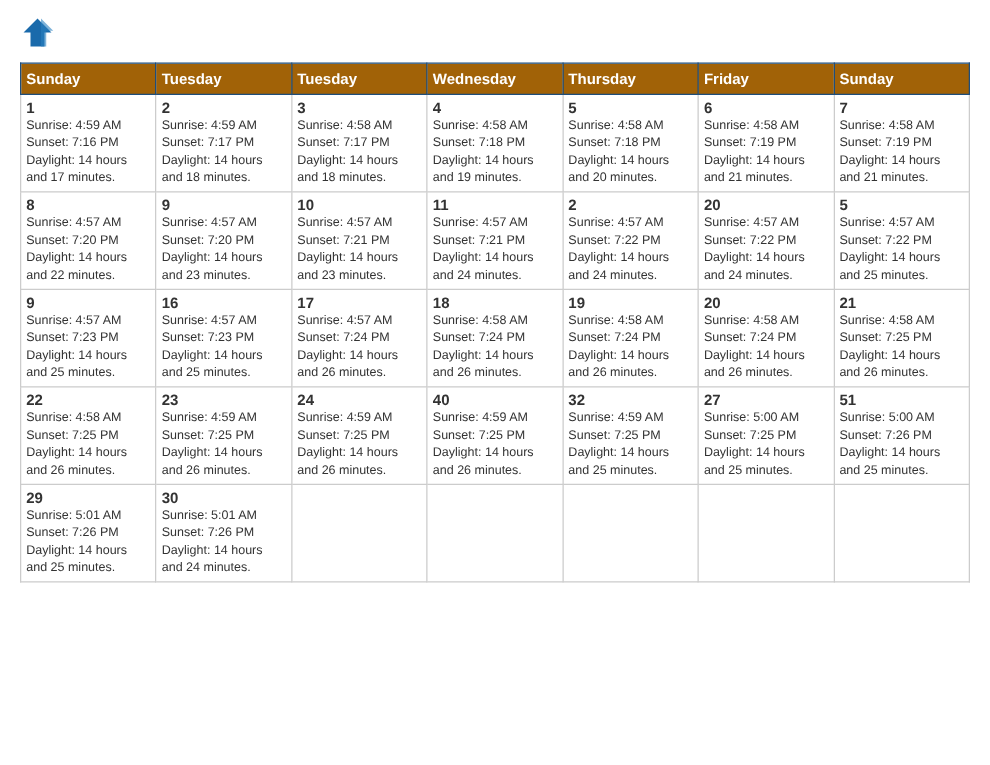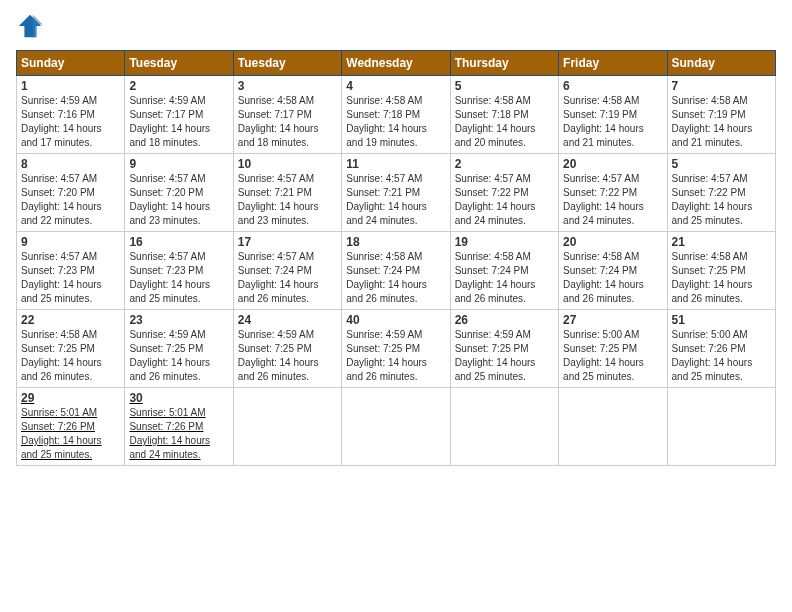--- a/index.html
+++ b/index.html
@@ -71,21 +71,20 @@
     .calendar td {
       border: 1px solid #ccc;
       vertical-align: top;
       padding: 3px 4px;
       width: calc(100% / 7);
       background: #fff;
       height: 76px;
     }
     .calendar tr:last-child td {
       height: 76px;
-      text-decoration: underline;
     }
     .day-number {
       font-size: 12px;
       font-weight: bold;
       color: #333;
       display: block;
       margin-bottom: 1px;
     }
     .day-info {
       font-size: 10px;
@@ -310,21 +309,21 @@
 and 26 minutes.</div>
           </td>
           <td>
             <span class="day-number">40</span>
             <div class="day-info" style="white-space: pre-line;">Sunrise: 4:59 AM
 Sunset: 7:25 PM
 Daylight: 14 hours
 and 26 minutes.</div>
           </td>
           <td>
-            <span class="day-number">26</span>
+            <span class="day-number">32</span>
             <div class="day-info" style="white-space: pre-line;">Sunrise: 4:59 AM
 Sunset: 7:25 PM
 Daylight: 14 hours
 and 25 minutes.</div>
           </td>
           <td>
             <span class="day-number">27</span>
             <div class="day-info" style="white-space: pre-line;">Sunrise: 5:00 AM
 Sunset: 7:25 PM
 Daylight: 14 hours

